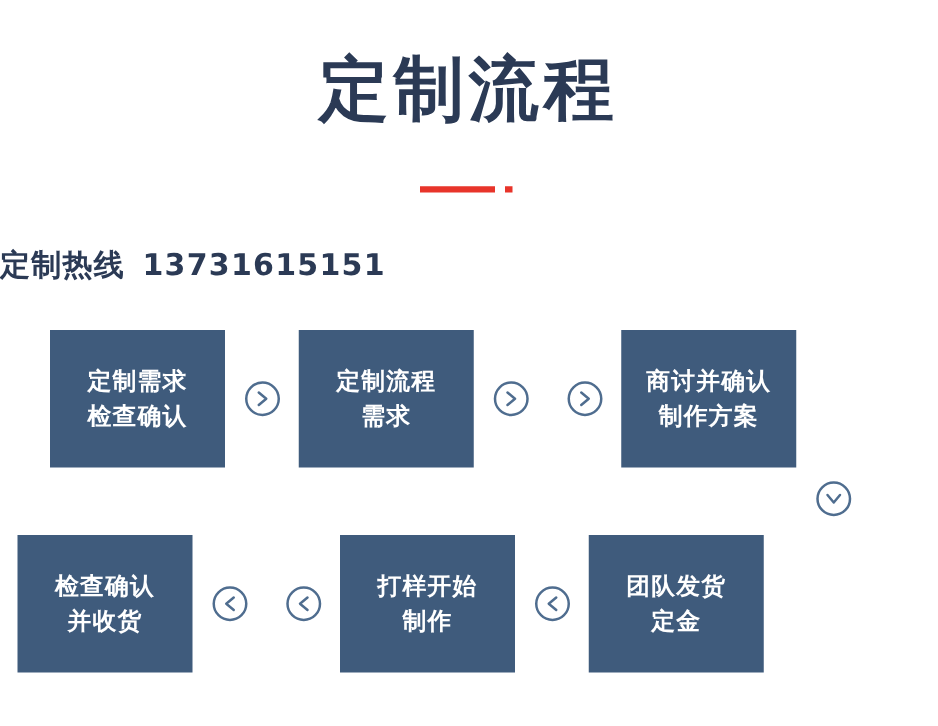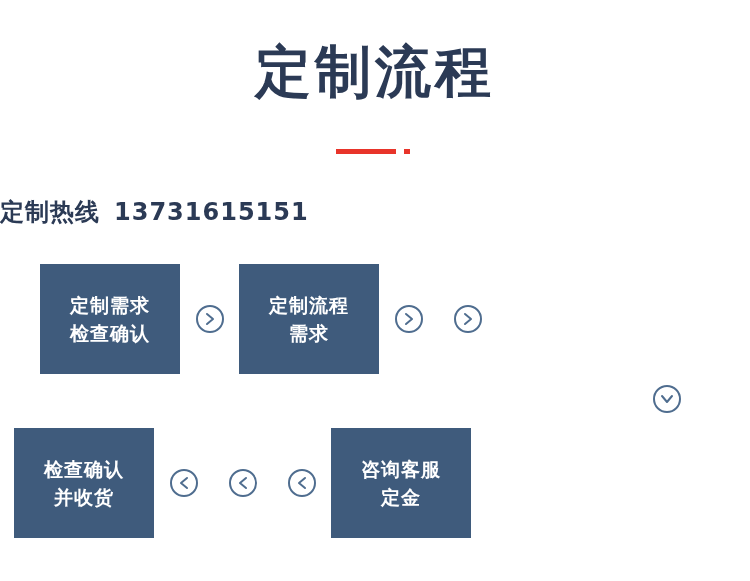--- a/index.html
+++ b/index.html
@@ -184,20 +184,26 @@
 
 
     <div class="arrow-cell">
       <div class="arrow">
         <svg width="14" height="14" viewBox="0 0 14 14" aria-hidden="true">
           <polyline points="4,2 10,7 4,12" fill="none" stroke="#4f6d8f" stroke-width="2" stroke-linecap="round" stroke-linejoin="round"></polyline>
         </svg>
       </div>
     </div>
 
+    <div class="box">
+      <span>
+        <span>商讨并确认</span><br>
+        <span>制作方案</span>
+      </span>
+    </div>
   </div>
 
   <div class="arrow-down-wrap">
     <div class="arrow">
       <svg width="14" height="14" viewBox="0 0 14 14" aria-hidden="true">
         <polyline points="2,4 7,10 12,4" fill="none" stroke="#4f6d8f" stroke-width="2" stroke-linecap="round" stroke-linejoin="round"></polyline>
       </svg>
     </div>
   </div>
 
@@ -221,30 +227,36 @@
 
 
     <div class="arrow-cell">
       <div class="arrow">
         <svg width="14" height="14" viewBox="0 0 14 14" aria-hidden="true">
           <polyline points="10,2 4,7 10,12" fill="none" stroke="#4f6d8f" stroke-width="2" stroke-linecap="round" stroke-linejoin="round"></polyline>
         </svg>
       </div>
     </div>
 
+    <div class="box">
+      <span>
+        <span>打样开始</span><br>
+        <span>制作</span>
+      </span>
+    </div>
 
     <div class="arrow-cell">
       <div class="arrow">
         <svg width="14" height="14" viewBox="0 0 14 14" aria-hidden="true">
           <polyline points="10,2 4,7 10,12" fill="none" stroke="#4f6d8f" stroke-width="2" stroke-linecap="round" stroke-linejoin="round"></polyline>
         </svg>
       </div>
     </div>
 
     <div class="box">
       <span>
-        <span>咨询客服</span><br>
+        <span>团队发货</span><br>
         <span>定金</span>
       </span>
     </div>
   </div>
 
 </div>
 
 </body></html>

